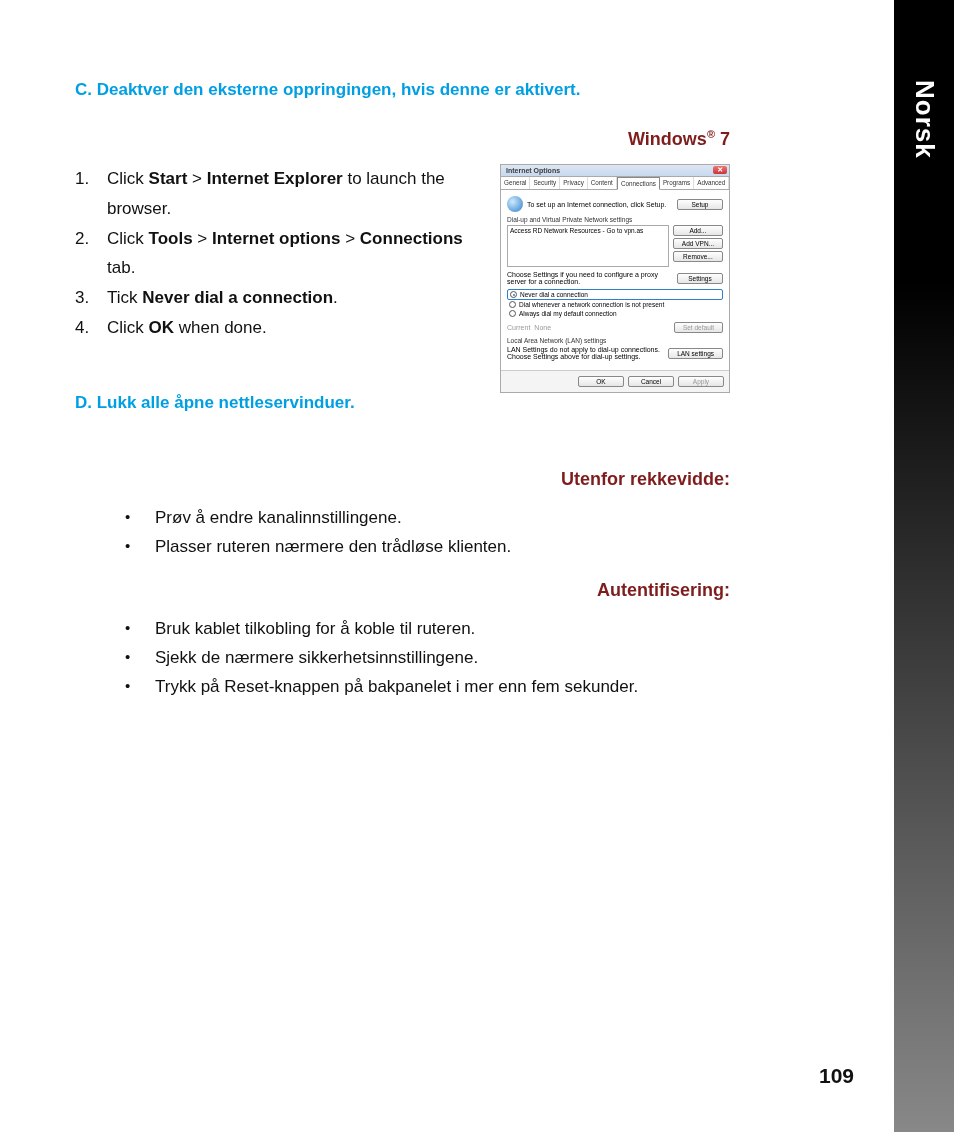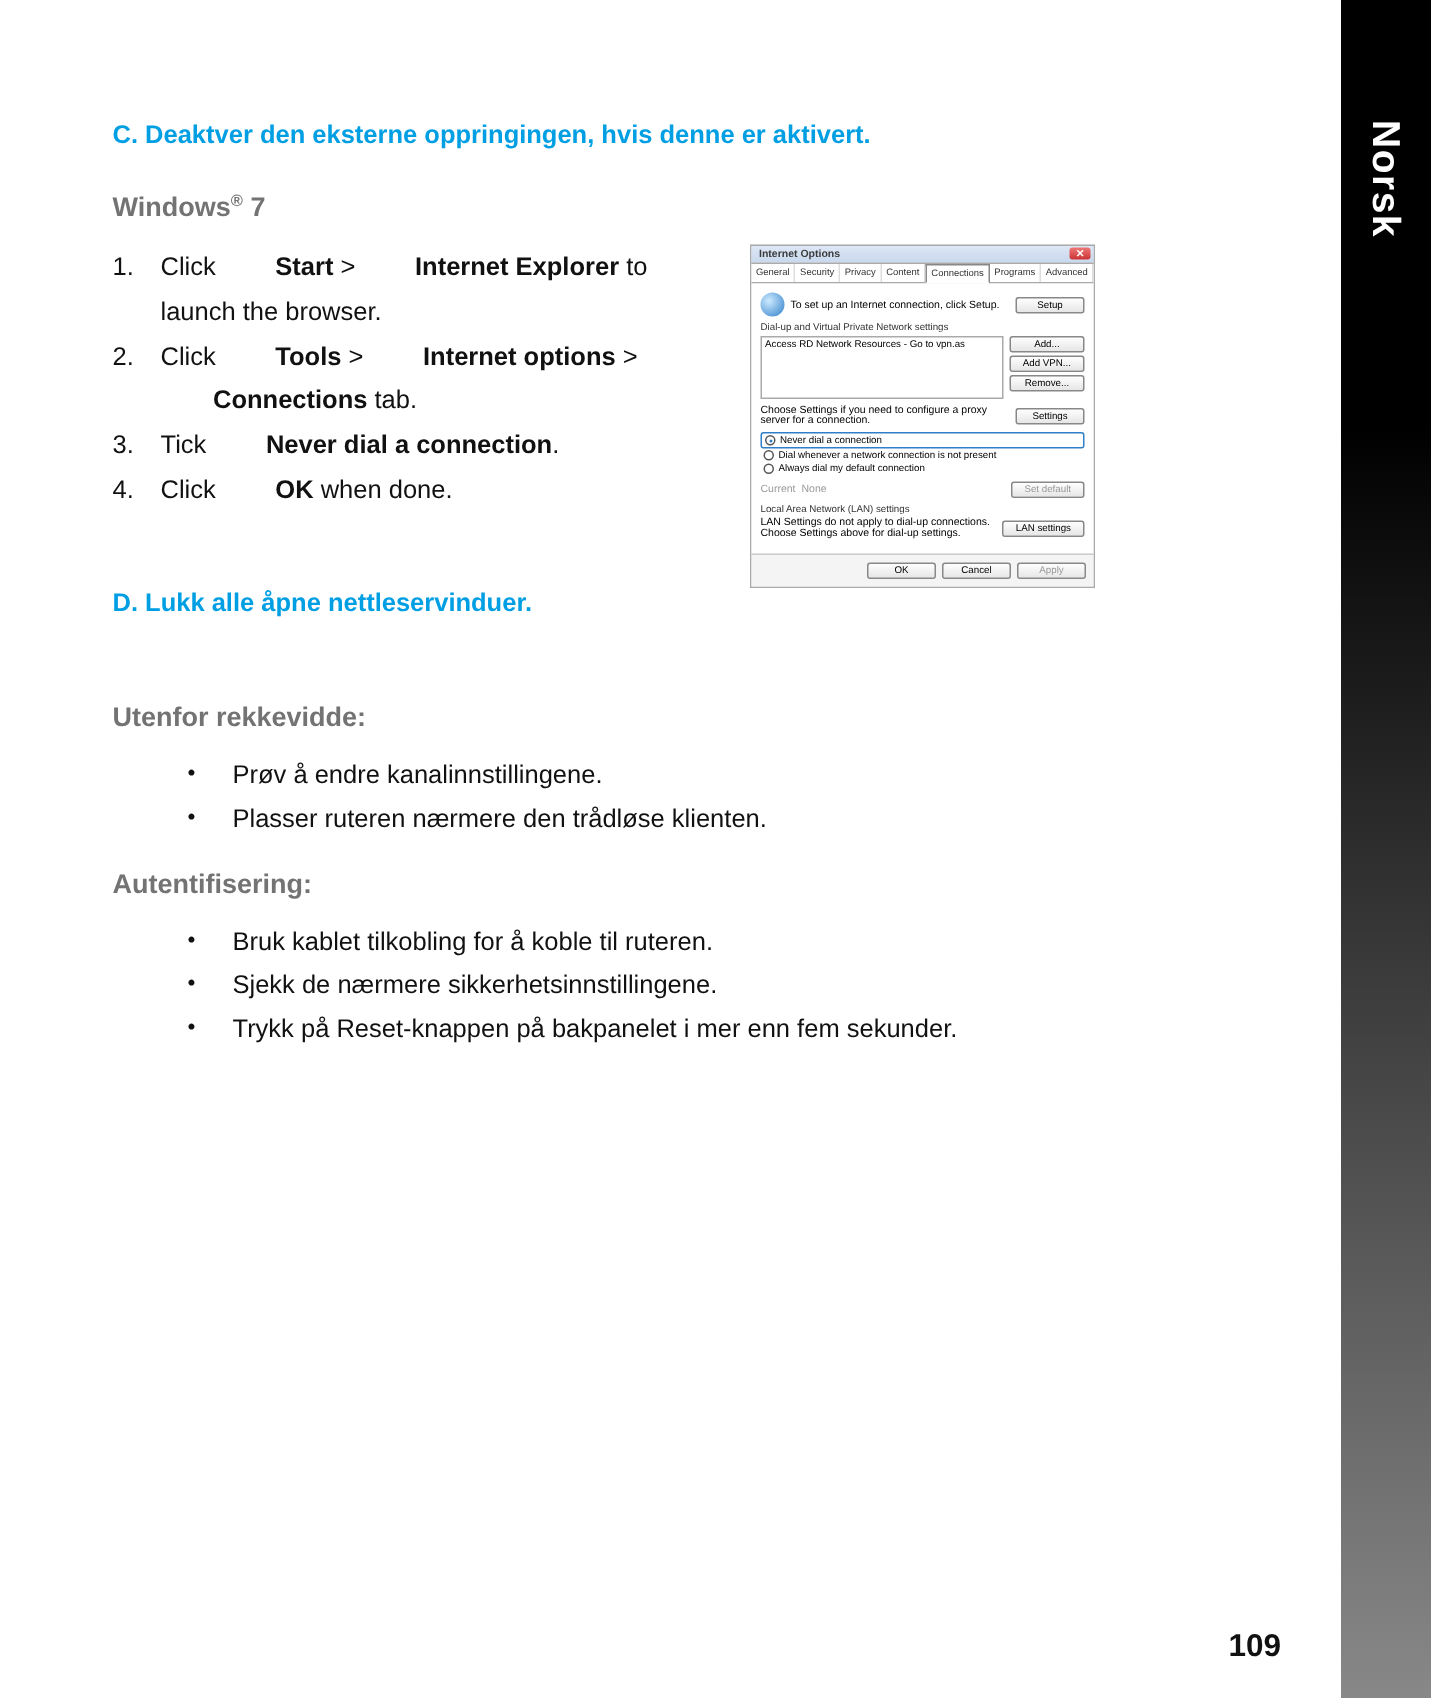--- a/index.html
+++ b/index.html
@@ -38,21 +38,22 @@
   .section-heading-blue {
     color: #009fe3;
     font-weight: bold;
     font-size: 17px;
     margin-bottom: 28px;
   }
   .sub-heading-black {
     font-weight: bold;
     font-size: 18px;
     margin-bottom: 14px;
-    color: #737373;
+    color: #7f1d1d;
+    text-align: right;
   }
   .sup { font-size: 11px; vertical-align: super; }
   .content-row {
     display: flex;
     gap: 18px;
     align-items: flex-start;
   }
   .steps {
     flex: 1;
   }
@@ -66,21 +67,21 @@
     line-height: 1.75;
     color: #111;
     padding-left: 32px;
     position: relative;
   }
   .steps li::before {
     content: counter(step) ".";
     position: absolute;
     left: 0;
   }
-  .b { font-weight: bold; margin-left: 35px; }
+  .b { font-weight: bold; }
   .dialog-figure {
     width: 230px;
     border: 1px solid #aaa;
     font-size: 7px;
     background: #f4f4f4;
   }
   .dlg-title {
     background: linear-gradient(to bottom, #dde7f5, #c8d8ee);
     padding: 2px 5px;
     font-weight: bold;
@@ -194,21 +195,21 @@
   .bullets li::before {
     content: "•";
     position: absolute;
     left: 0;
     font-size: 15px;
   }
   .section-gap { height: 28px; }
   .med-gap { height: 18px; }
   .page-number {
     position: absolute;
-    bottom: 22px;
+    bottom: 44px;
     right: 100px;
     font-weight: bold;
     font-size: 21px;
     color: #111;
   }
 </style>
 </head>
 <body>
 
 <div class="side-tab">

